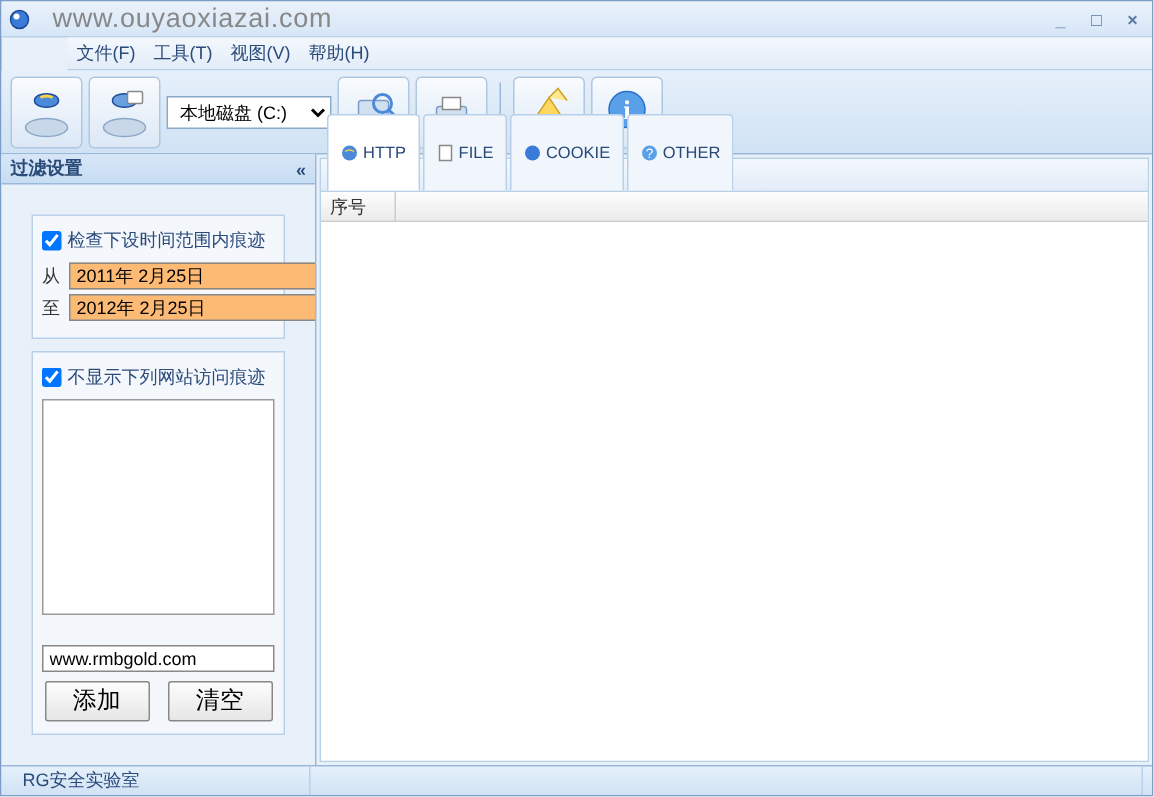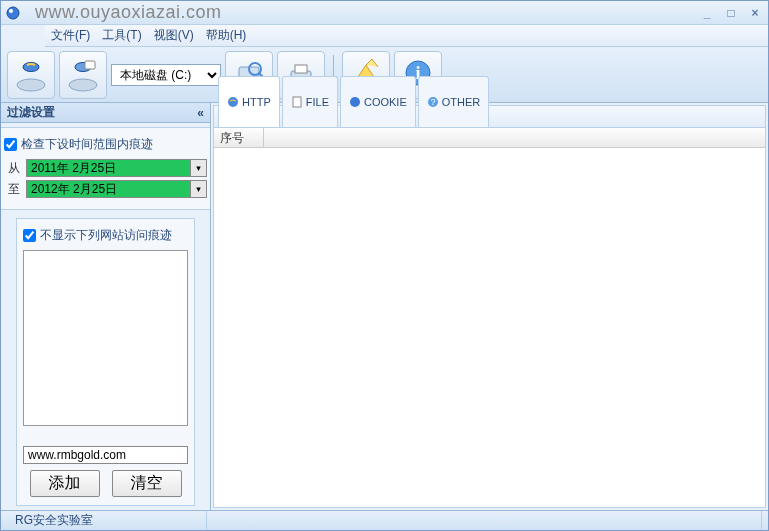--- a/index.html
+++ b/index.html
@@ -13,27 +13,27 @@
 .titlebar .win-btn { width: 18px; height: 16px; display: flex; align-items: center; justify-content: center; color: #5a7aa8; cursor: pointer; font-family: Arial; font-weight: bold; }
 .menubar { height: 22px; background: linear-gradient(#f4f8fd, #e2ecf8); border-bottom: 1px solid #b8d0e8; display: flex; align-items: center; padding: 0 6px; gap: 12px; margin-left: 44px; }
 .menubar .menu-item { color: #2a4a7a; cursor: pointer; }
 .toolbar { height: 56px; background: linear-gradient(#e6f0fb, #d0e2f4); border-bottom: 1px solid #9ab8d8; display: flex; align-items: center; padding: 2px 6px; gap: 4px; }
 .tool-btn { width: 48px; height: 48px; background: linear-gradient(#f8fbfe, #dce8f6); border: 1px solid #b0c8e0; border-radius: 4px; display: flex; align-items: center; justify-content: center; cursor: pointer; }
 .drive-select { height: 22px; width: 110px; background: #fff; border: 1px solid #8aa8c8; font-size: 12px; padding: 0 4px; }
 .body-area { flex: 1; display: flex; min-height: 0; }
 .sidebar { width: 210px; background: #e8f0fa; border-right: 1px solid #9ab8d8; display: flex; flex-direction: column; }
 .sidebar-header { height: 20px; background: linear-gradient(#d6e6f7, #c8ddf2); border-bottom: 1px solid #9ab8d8; padding: 2px 6px; color: #2a4a7a; font-weight: bold; display: flex; align-items: center; justify-content: space-between; }
 .sidebar-header .toggle { cursor: pointer; font-family: Arial; }
-.filter-body { padding: 4px; flex: 1; display: flex; flex-direction: column; gap: 8px; overflow: hidden; align-items: center; }
+.filter-body { padding: 20px; flex: 1; display: flex; flex-direction: column; gap: 8px; overflow: hidden; }
 .group { border: 1px solid #b8d0e8; background: #f4f8fd; padding: 8px 6px; }
 .check-row { display: flex; align-items: center; gap: 4px; color: #2a4a7a; margin-bottom: 6px; }
 .date-row { display: flex; align-items: center; gap: 6px; margin: 3px 0; font-size: 12px; }
 .date-row label { width: 16px; text-align: right; color: #333; }
 .date-input { flex: 1; display: flex; }
-.date-input input { flex: 1; height: 18px; border: 1px solid #888; font-size: 12px; padding: 0 4px; background: #22c55e; }
+.date-input input { flex: 1; height: 18px; border: 1px solid #888; font-size: 12px; padding: 0 4px; background: #fdba74; }
 .date-input .picker-btn { width: 16px; height: 18px; border: 1px solid #888; border-left: none; background: #e8e8e8; cursor: pointer; display: flex; align-items: center; justify-content: center; font-size: 9px; }
 .exclude-list { flex: 1; background: #fff; border: 1px solid #999; min-height: 120px; }
 .group2 { border: 1px solid #b8d0e8; background: #f4f8fd; padding: 8px 6px; flex: 1; display: flex; flex-direction: column; }
 .url-input { height: 18px; border: 1px solid #888; font-size: 12px; padding: 0 4px; margin-top: 20px; width: 100%; }
 .btn-row { display: flex; gap: 12px; justify-content: center; margin-top: 6px; }
 .btn { padding: 2px 18px; background: linear-gradient(#fdfdfd, #e6e6e6); border: 1px solid #888; border-radius: 2px; cursor: pointer; font-size: 16px; }
 .main { flex: 1; display: flex; flex-direction: column; background: #fff; margin: 2px; border: 1px solid #b8d0e8; }
 .tabs { height: 22px; background: linear-gradient(#f4f8fd, #e2ecf8); border-bottom: 1px solid #b8d0e8; display: flex; align-items: flex-end; padding: 0 4px; gap: 2px; }
 .tab { padding: 19px 8px; border: 1px solid #b8d0e8; border-bottom: none; background: #f0f6fc; border-radius: 3px 3px 0 0; display: flex; align-items: center; gap: 3px; cursor: pointer; font-size: 11px; color: #2a4a7a; }
 .tab.active { background: #fff; }

